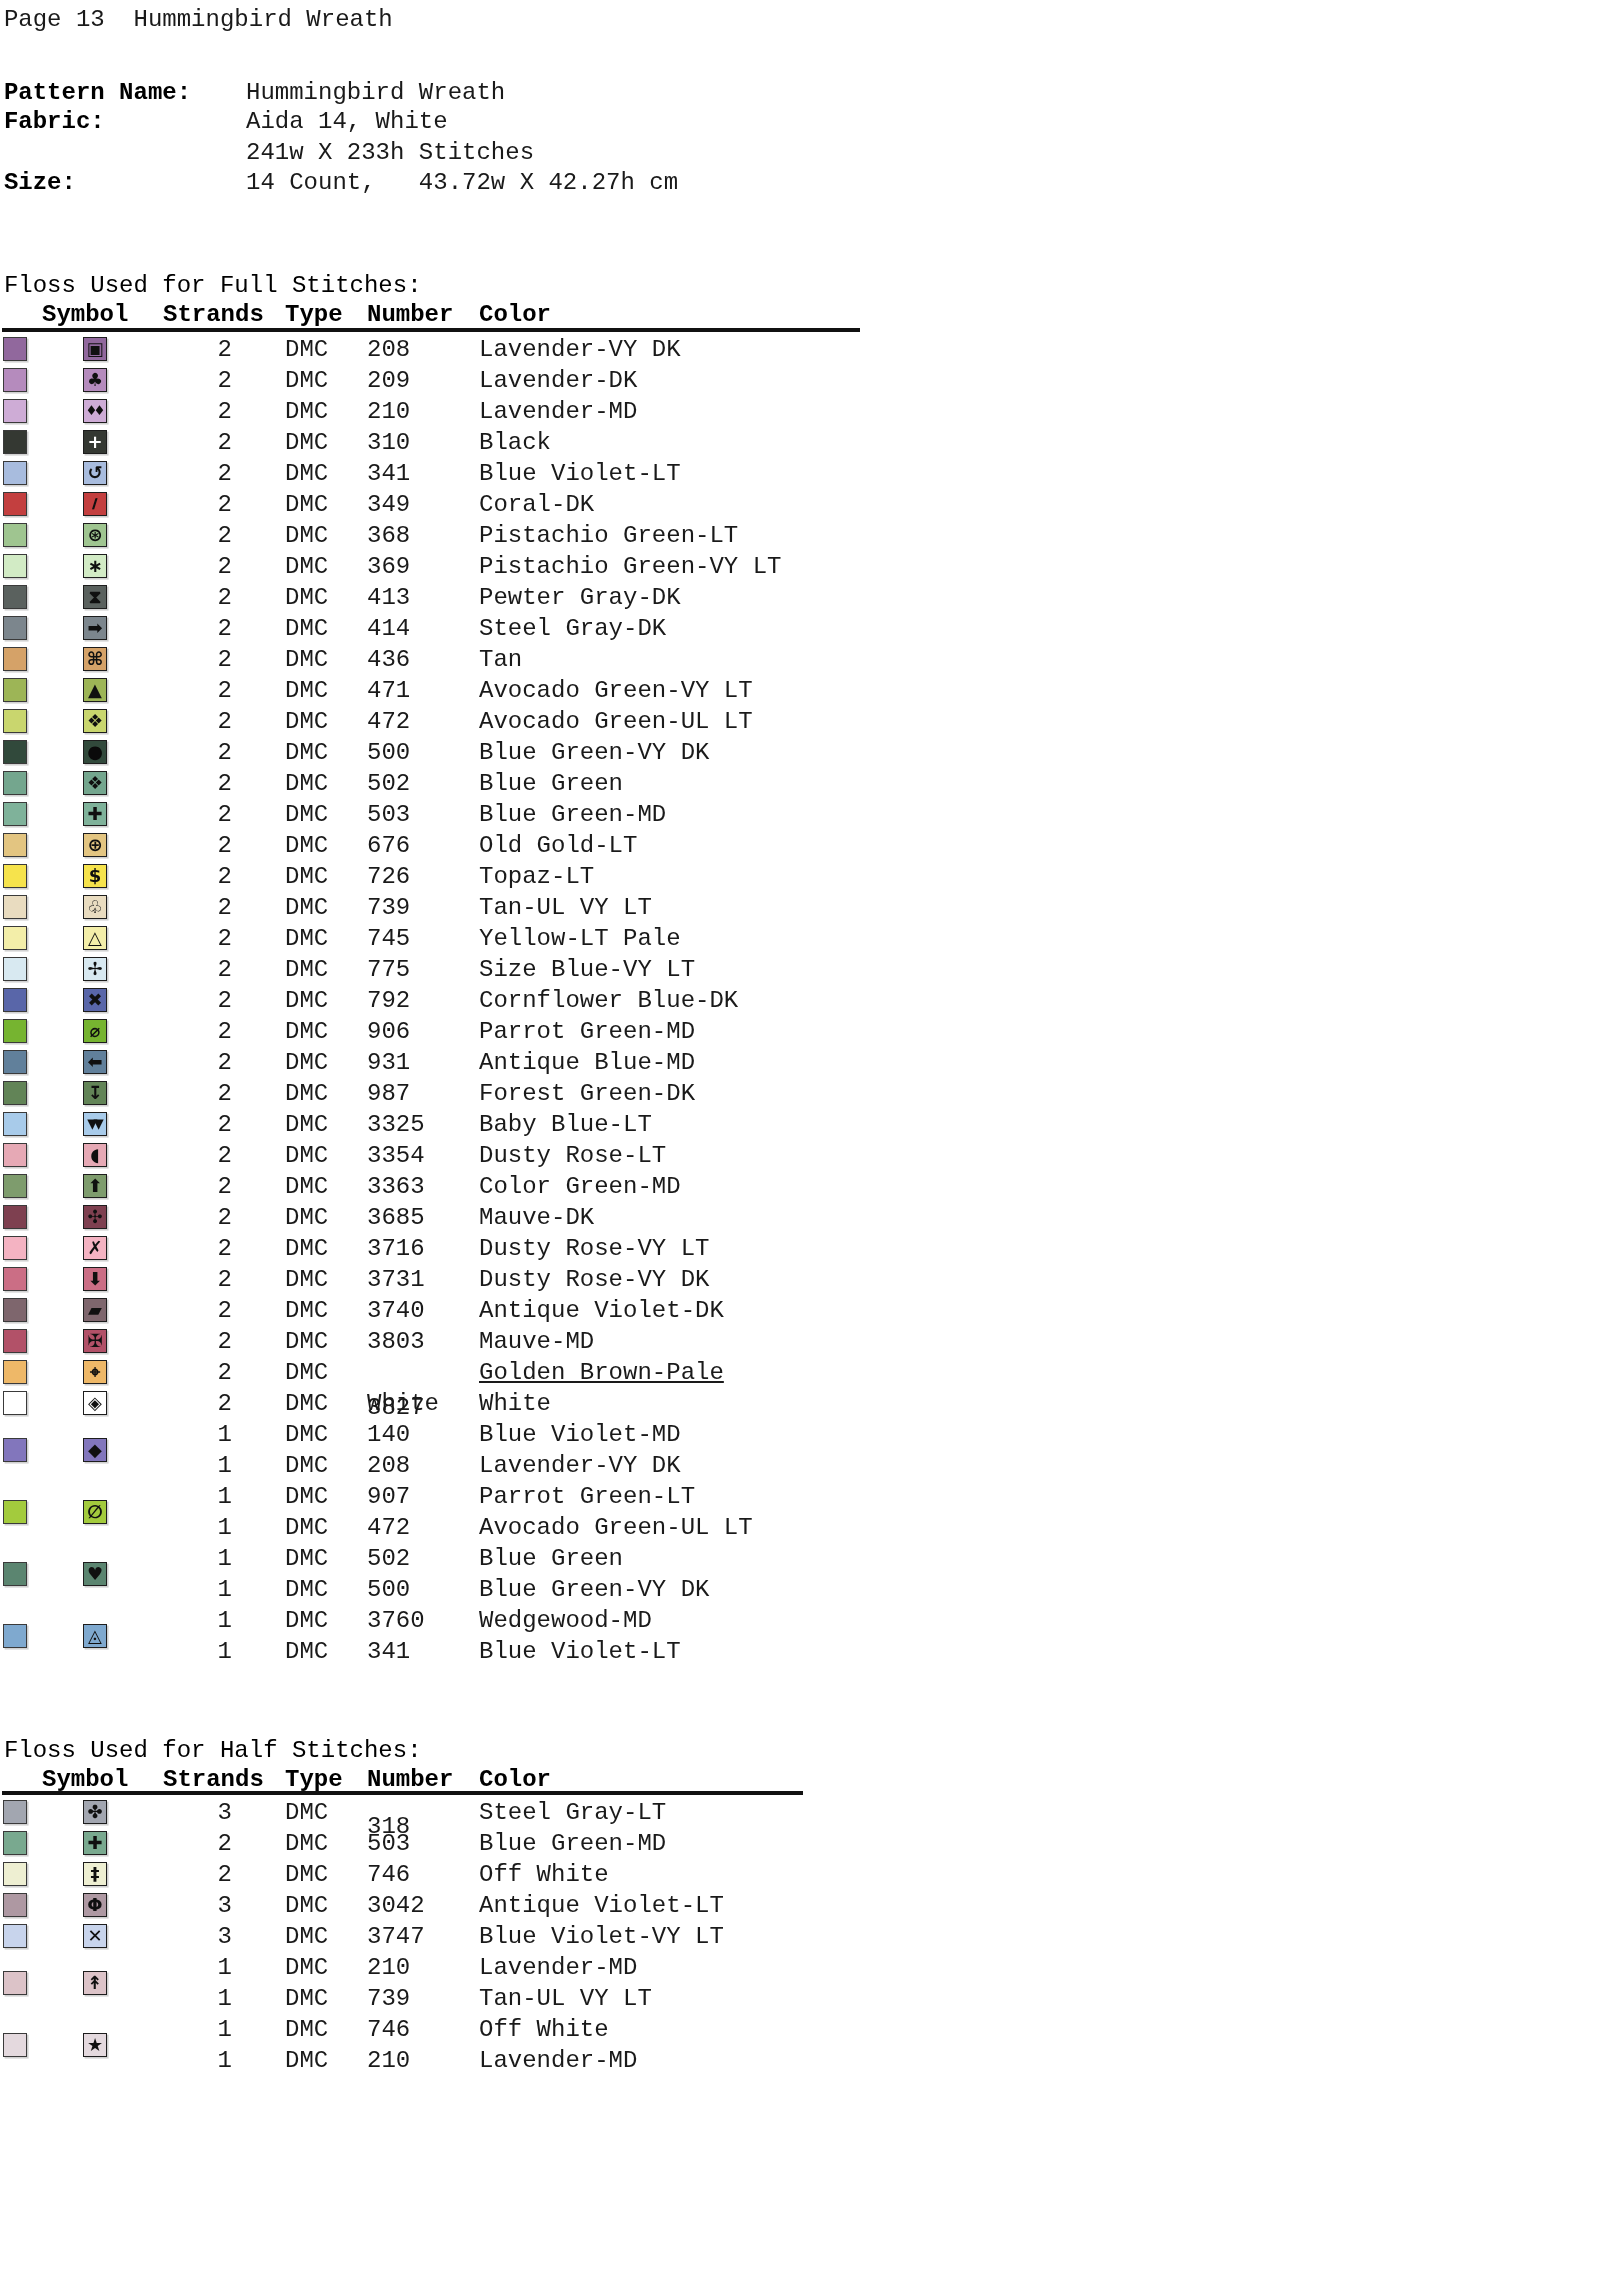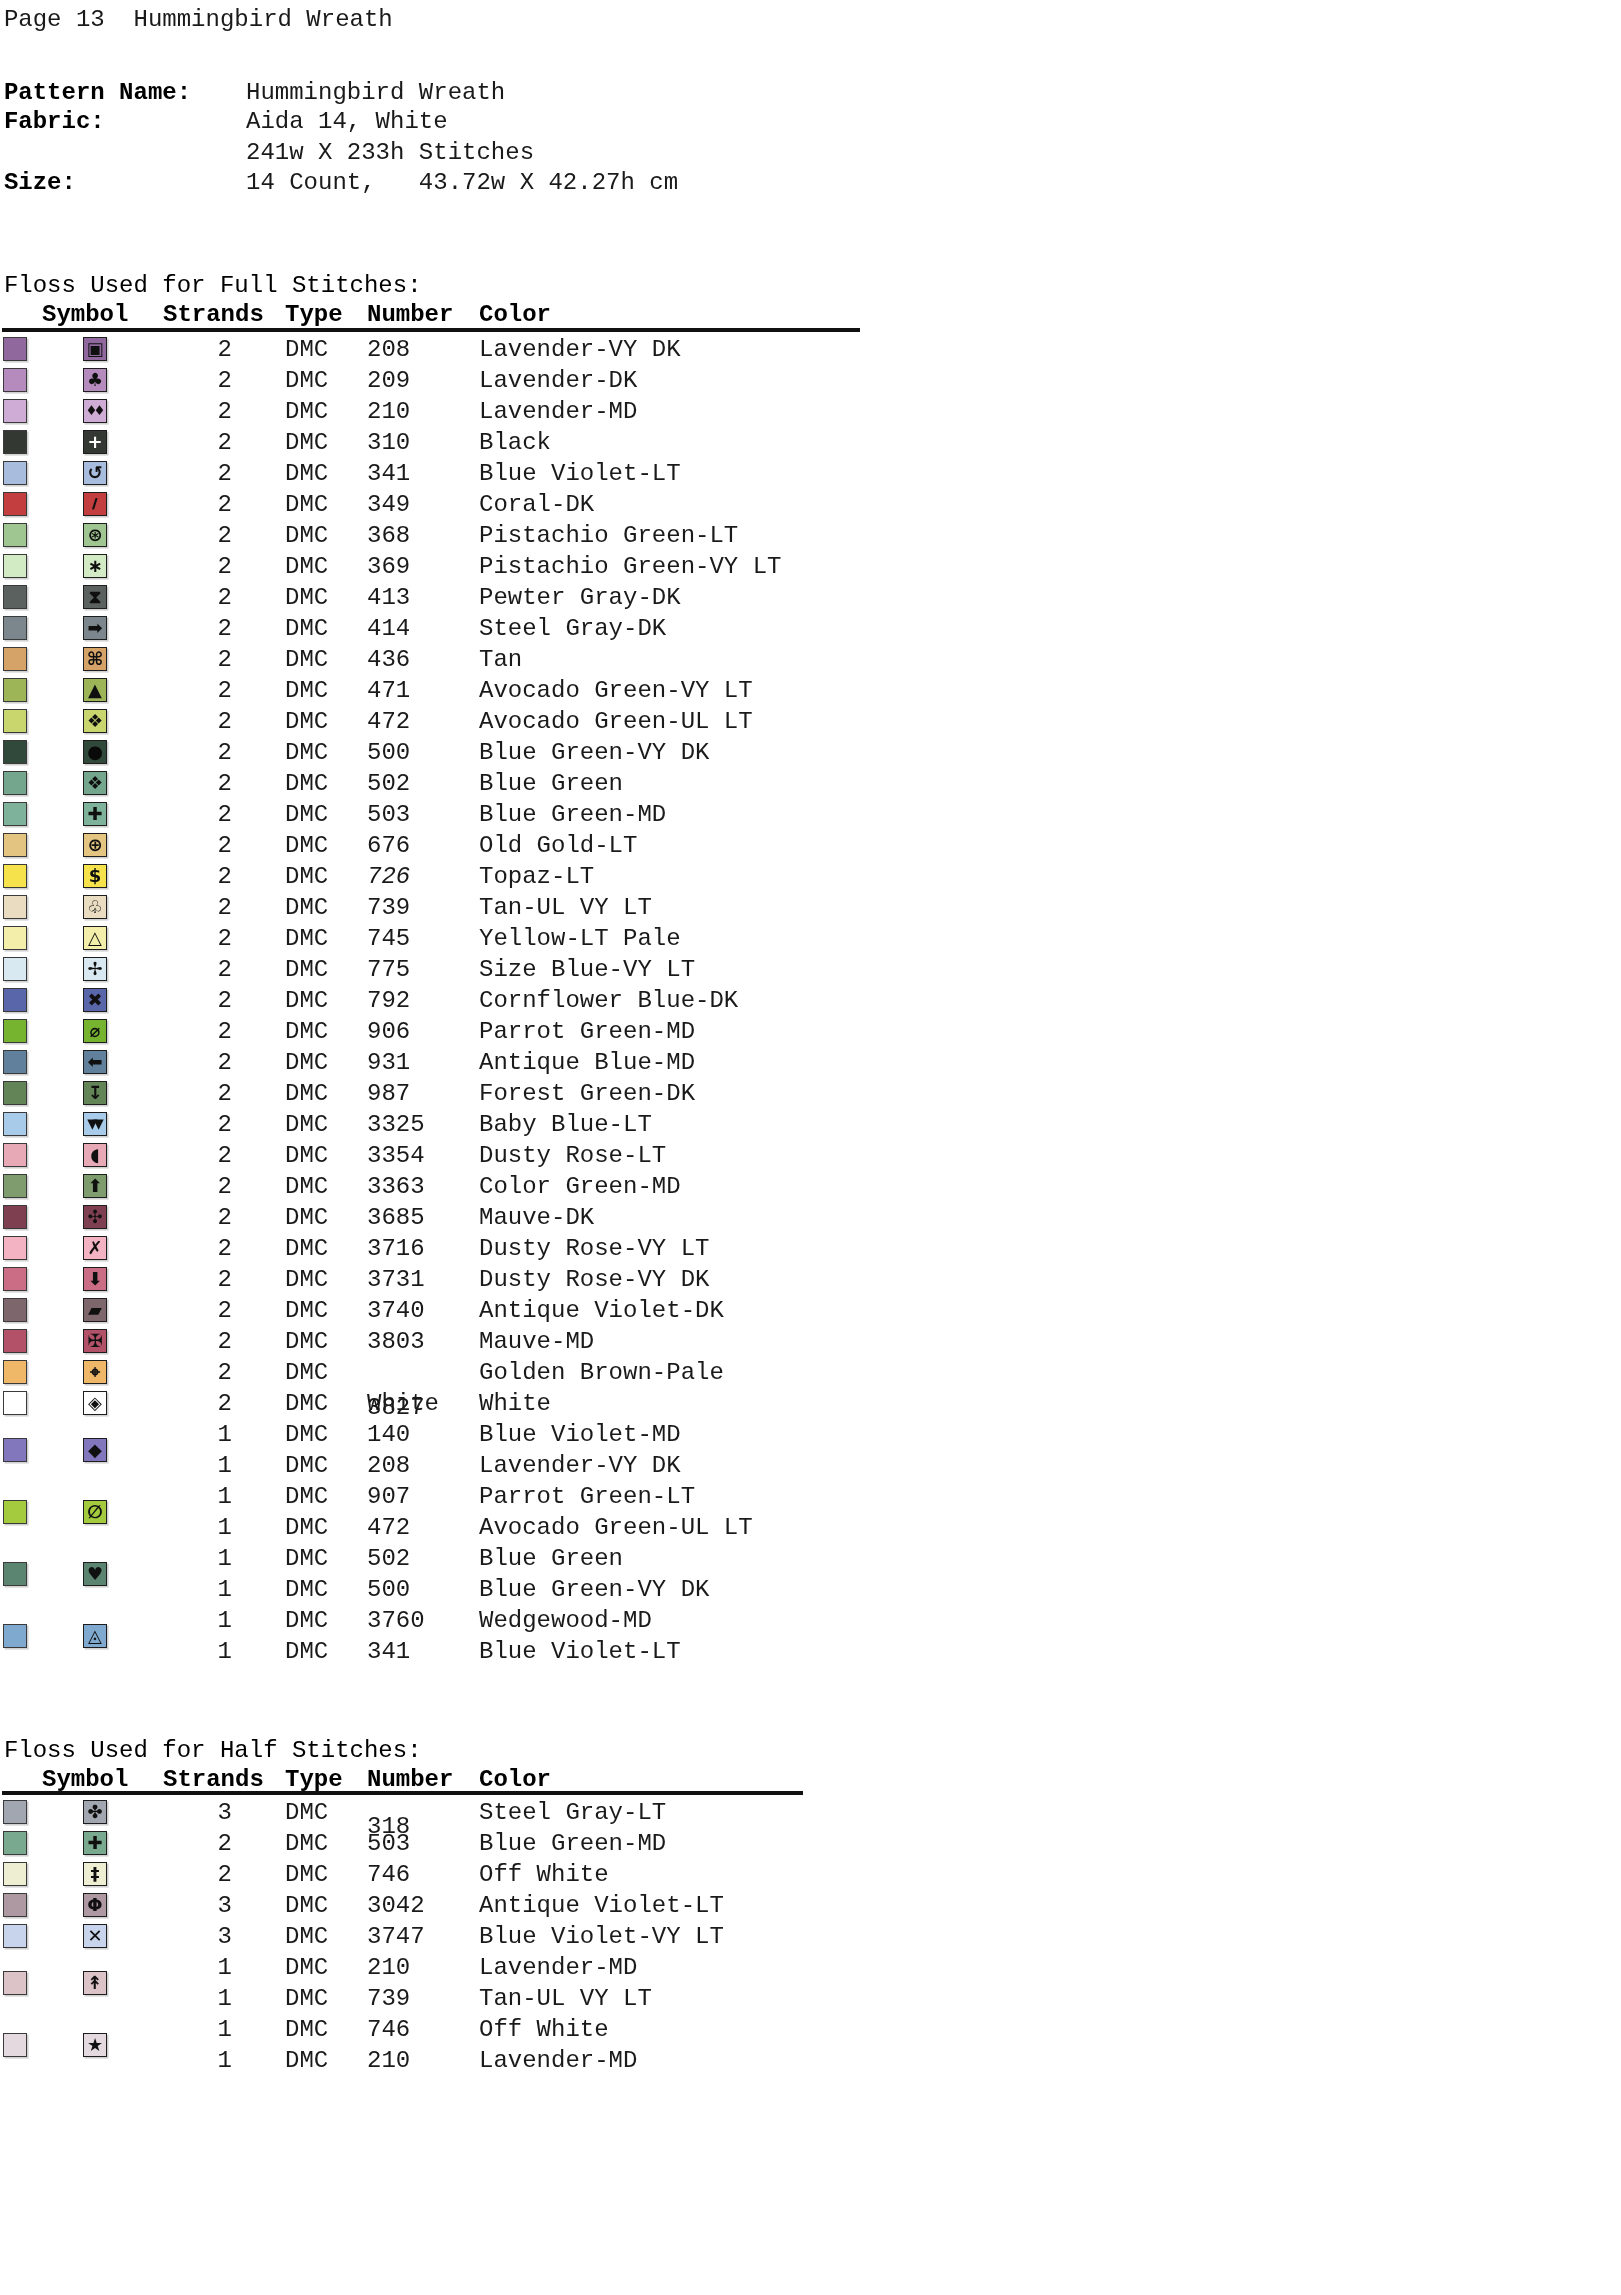--- a/index.html
+++ b/index.html
@@ -239,21 +239,21 @@
           <span class="ct c-num" style="top: 1.6px;">676</span>
           <span class="ct c-col" style="top: 1.6px;">Old Gold-LT</span>
         </div>
         <div class="frow" style="height: 31px;">
           <span class="csw" style="top: 3px; background: rgb(246, 227, 76);"></span>
           <span class="ssw" style="top: 3px; background: rgb(246, 227, 76);">
             <span class="sym">$</span>
           </span>
           <span class="ct c-str" style="top: 1.6px;">2</span>
           <span class="ct c-type" style="top: 1.6px;">DMC</span>
-          <span class="ct c-num" style="top: 1.6px; font-style: italic;">726</span>
+          <span class="ct c-num" style="top: 1.6px;">726</span>
           <span class="ct c-col" style="top: 1.6px;">Topaz-LT</span>
         </div>
         <div class="frow" style="height: 31px;">
           <span class="csw" style="top: 3px; background: rgb(233, 220, 192);"></span>
           <span class="ssw" style="top: 3px; background: rgb(233, 220, 192);">
             <span class="sym">♧</span>
           </span>
           <span class="ct c-str" style="top: 1.6px;">2</span>
           <span class="ct c-type" style="top: 1.6px;">DMC</span>
           <span class="ct c-num" style="top: 1.6px;">739</span>
@@ -400,21 +400,21 @@
           <span class="ct c-col" style="top: 1.6px;">Mauve-MD</span>
         </div>
         <div class="frow" style="height: 31px;">
           <span class="csw" style="top: 3px; background: rgb(238, 184, 104);"></span>
           <span class="ssw" style="top: 3px; background: rgb(238, 184, 104);">
             <span class="sym">⌖</span>
           </span>
           <span class="ct c-str" style="top: 1.6px;">2</span>
           <span class="ct c-type" style="top: 1.6px;">DMC</span>
           <span class="ct c-num" style="top: 9px; margin-top: 28px;">3827</span>
-          <span class="ct c-col" style="top: 1.6px;">Golden Brown-Pale</span>
+          <span class="ct c-col" style="top: 1.6px; text-decoration: underline;">Golden Brown-Pale</span>
         </div>
         <div class="frow" style="height: 31px;">
           <span class="csw" style="top: 3px; background: rgb(255, 255, 255);"></span>
           <span class="ssw" style="top: 3px; background: rgb(255, 255, 255);">
             <span class="sym">◈</span>
           </span>
           <span class="ct c-str" style="top: 1.6px;">2</span>
           <span class="ct c-type" style="top: 1.6px;">DMC</span>
           <span class="ct c-num" style="top: 1.6px;">White</span>
           <span class="ct c-col" style="top: 1.6px;">White</span>

